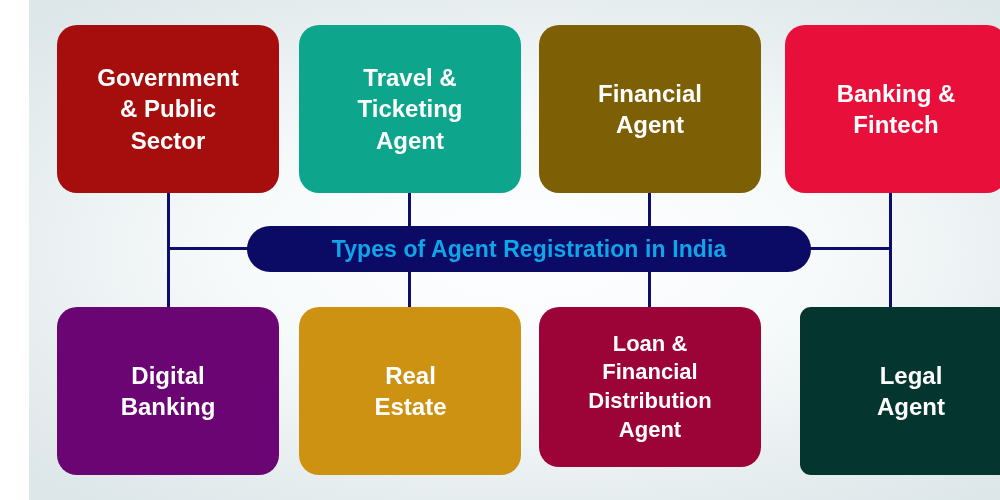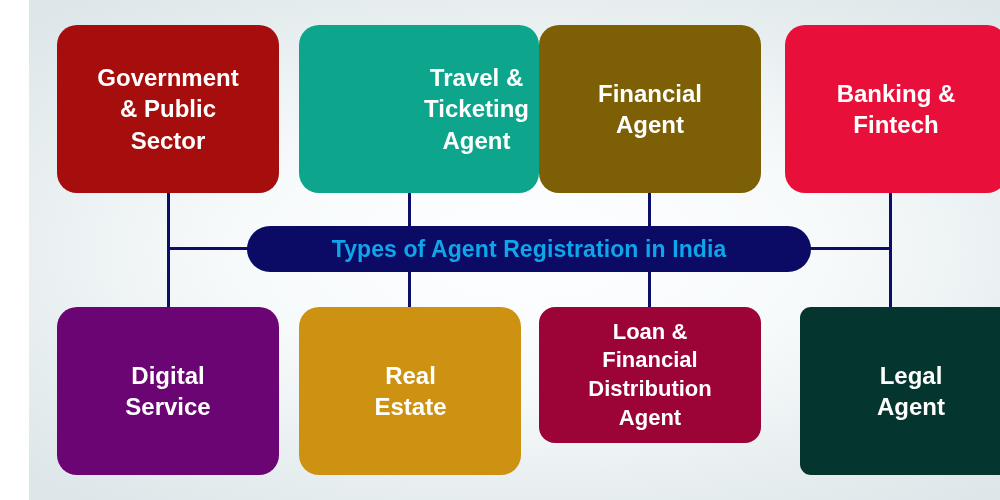--- a/index.html
+++ b/index.html
@@ -93,21 +93,21 @@
   <div class="conn conn-v" style="left:860px; top:193px; height:56px;"></div>
   <div class="conn conn-v" style="left:860px; top:246px; height:62px;"></div>
   <div class="conn conn-h" style="left:776px; top:247px; width:87px;"></div>
 
   <div class="node" style="left:28px; top:25px; width:222px; height:168px; background:#a60d0d;">
     <span class="node-label">Government
 &amp; Public
 Sector</span>
   </div>
 
-  <div class="node" style="left:270px; top:25px; width:240px; height:168px; background:#0da68c;justify-content:flex-end;">
+  <div class="node" style="left:270px; top:25px; width:222px; height:168px; background:#0da68c;">
     <span class="node-label">Travel &amp;
 Ticketing
 Agent</span>
   </div>
 
   <div class="node" style="left:510px; top:25px; width:222px; height:168px; background:#7d6005;">
     <span class="node-label">Financial
 Agent</span>
   </div>
 
@@ -115,29 +115,29 @@
     <span class="node-label">Banking &amp;
 Fintech</span>
   </div>
 
   <div id="banner">
     <span id="banner-text">Types of Agent Registration in India</span>
   </div>
 
   <div class="node" style="left:28px; top:307px; width:222px; height:168px; background:#6b0573;">
     <span class="node-label">Digital
-Service</span>
+Banking</span>
   </div>
 
   <div class="node" style="left:270px; top:307px; width:222px; height:168px; background:#ce9213;padding-left:11px;">
     <span class="node-label">Real
 Estate</span>
   </div>
 
-  <div class="node small-label" style="left:510px; top:307px; width:222px; height:136px; background:#9c0336;border-radius:16px;">
+  <div class="node small-label" style="left:510px; top:307px; width:222px; height:160px; background:#9c0336;">
     <span class="node-label">Loan &amp;
 Financial
 Distribution
 Agent</span>
   </div>
 
   <div class="node" style="left:771px; top:307px; width:222px; height:168px; background:#05352f;border-radius:11px;">
     <span class="node-label">Legal
 Agent</span>
   </div>

